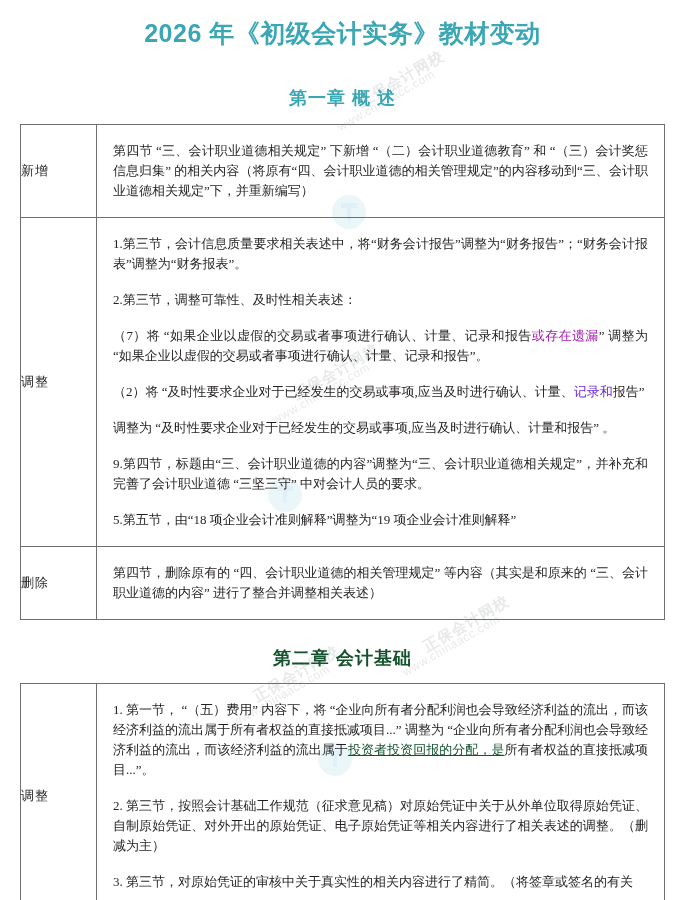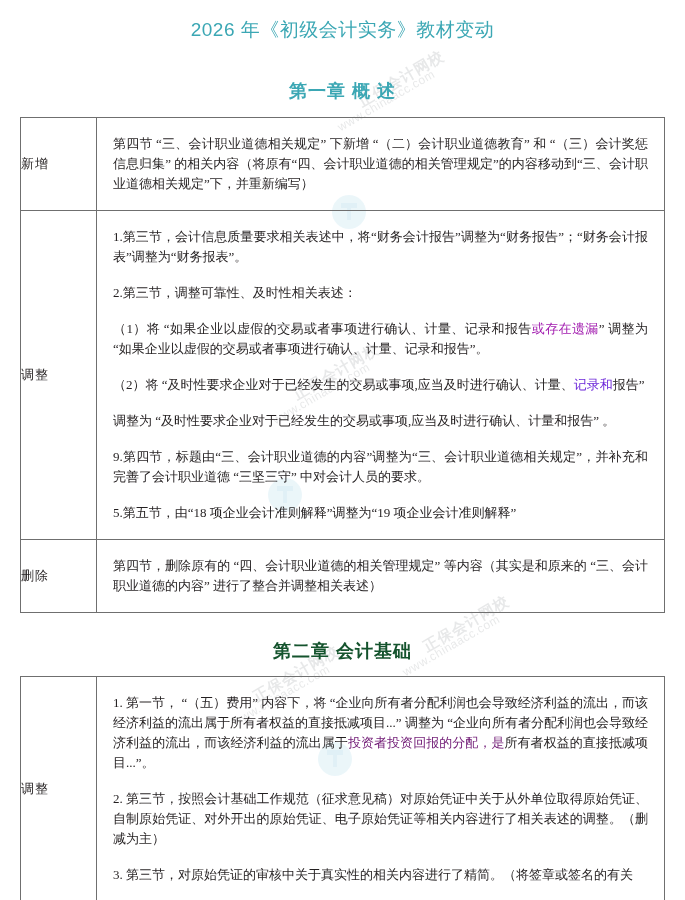--- a/index.html
+++ b/index.html
@@ -51,22 +51,22 @@
     background:#c3e2ee;
     clip-path:polygon(0 0,100% 0,100% 30%,62% 30%,62% 100%,38% 100%,38% 30%,0 30%);
   }
 
   
   .content{position:relative;z-index:2;}
 
   .doc-title{
     text-align:center;
     color:#3ba7b4;
-    font-size:19px;
-    font-weight:normal;
+    font-size:25px;
+    font-weight:bold;
     letter-spacing:.5px;
     margin:17px 0 0 0;
     font-family:"Liberation Sans","DejaVu Sans",sans-serif;
   }
 
   .chapter-heading{
     text-align:center;
     color:#3ba7b4;
     font-size:18px;
     font-weight:bold;
@@ -148,42 +148,42 @@
               <td class="cat-cell">新增</td>
               <td class="body-cell">
                 <p class="para"><span>第四节 “三、会计职业道德相关规定” 下新增 “（二）会计职业道德教育” 和 “（三）会计奖惩信息归集” 的相关内容（将原有“四、会计职业道德的相关管理规定”的内容移动到“三、会计职业道德相关规定”下，并重新编写）</span></p>
               </td>
             </tr>
             <tr>
               <td class="cat-cell">调整</td>
               <td class="body-cell">
                 <p class="para"><span>1.第三节，会计信息质量要求相关表述中，将“财务会计报告”调整为“财务报告”；“财务会计报表”调整为“财务报表”。</span></p>
                 <p class="para"><span>2.第三节，调整可靠性、及时性相关表述：</span></p>
-                <p class="para"><span>（1）将 “如果企业以虚假的交易或者事项进行确认、计量、记录和报告</span><span class="hl" style="color: #a21caf;">或存在遗漏</span><span>” 调整为 “如果企业以虚假的交易或者事项进行确认、计量、记录和报告”。</span></p>
+                <p class="para"><span>（7）将 “如果企业以虚假的交易或者事项进行确认、计量、记录和报告</span><span class="hl" style="color: #a21caf;">或存在遗漏</span><span>” 调整为 “如果企业以虚假的交易或者事项进行确认、计量、记录和报告”。</span></p>
                 <p class="para"><span>（2）将 “及时性要求企业对于已经发生的交易或事项,应当及时进行确认、计量、</span><span class="hl" style="color: #6d28d9;">记录和</span><span>报告”</span></p>
                 <p class="para"><span>调整为 “及时性要求企业对于已经发生的交易或事项,应当及时进行确认、计量和报告” 。</span></p>
                 <p class="para"><span>9.第四节，标题由“三、会计职业道德的内容”调整为“三、会计职业道德相关规定”，并补充和完善了会计职业道德 “三坚三守” 中对会计人员的要求。</span></p>
                 <p class="para"><span>5.第五节，由“18 项企业会计准则解释”调整为“19 项企业会计准则解释”</span></p>
               </td>
             </tr>
             <tr>
               <td class="cat-cell">删除</td>
               <td class="body-cell">
                 <p class="para"><span>第四节，删除原有的 “四、会计职业道德的相关管理规定” 等内容（其实是和原来的 “三、会计职业道德的内容” 进行了整合并调整相关表述）</span></p>
               </td>
             </tr>
           </tbody>
         </table>
         <div class="chapter-heading second" style="color: #14532d;">第二章   会计基础</div>
         <table class="change-table">
           <tbody>
             <tr>
               <td class="cat-cell clipped">调整</td>
               <td class="body-cell clipped">
-                <p class="para"><span>1. 第一节， “（五）费用” 内容下，将 “企业向所有者分配利润也会导致经济利益的流出，而该经济利益的流出属于所有者权益的直接抵减项目...” 调整为 “企业向所有者分配利润也会导致经济利益的流出，而该经济利益的流出属于</span><span class="hl" style="color: #701a75;">投资者投资回报的分配，是</span><span>所有者权益的直接抵减项目...”。</span></p>
+                <p class="para"><span>1. 第一节， “（五）费用” 内容下，将 “企业向所有者分配利润也会导致经济利益的流出，而该经济利益的流出属于所有者权益的直接抵减项目...” 调整为 “企业向所有者分配利润也会导致经济利益的流出，而该经济利益的流出属于</span><span class="hl" style="color: #14532d; text-decoration: underline;">投资者投资回报的分配，是</span><span>所有者权益的直接抵减项目...”。</span></p>
                 <p class="para"><span>2. 第三节，按照会计基础工作规范（征求意见稿）对原始凭证中关于从外单位取得原始凭证、自制原始凭证、对外开出的原始凭证、电子原始凭证等相关内容进行了相关表述的调整。（删减为主）</span></p>
                 <p class="para"><span>3. 第三节，对原始凭证的审核中关于真实性的相关内容进行了精简。（将签章或签名的有关</span></p>
               </td>
             </tr>
           </tbody>
         </table>
       </div>
 
   </div>
 </div>

